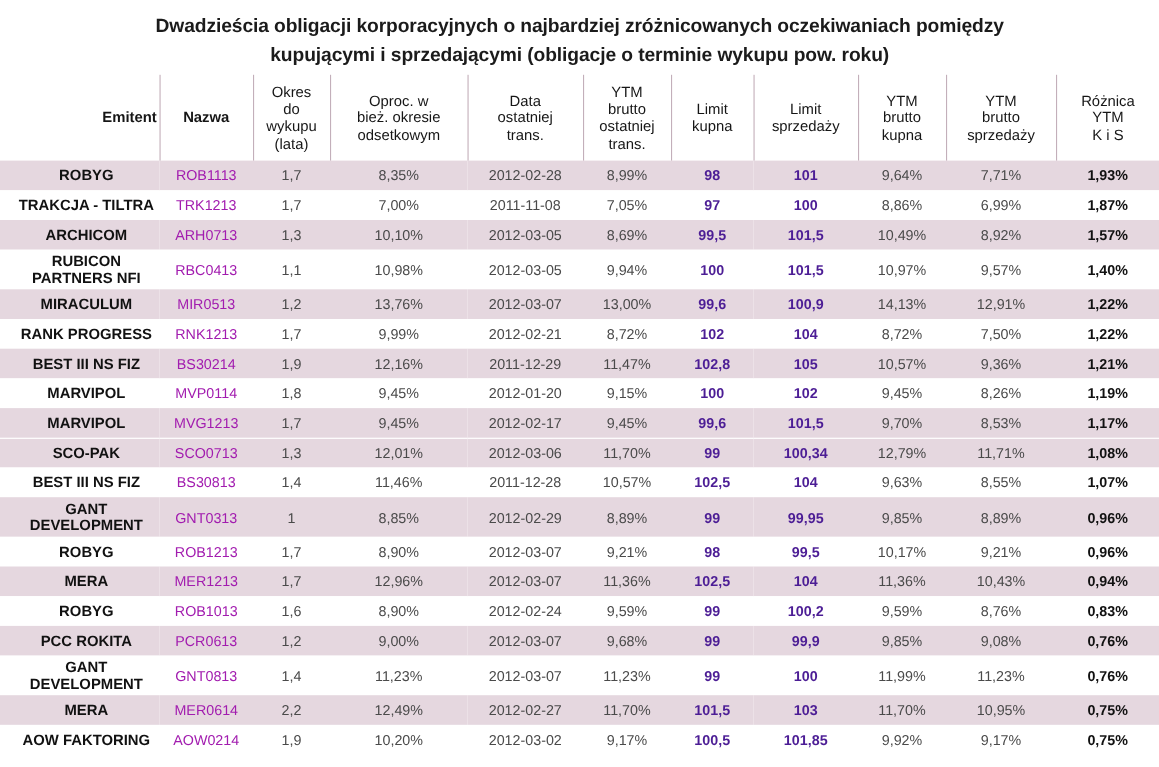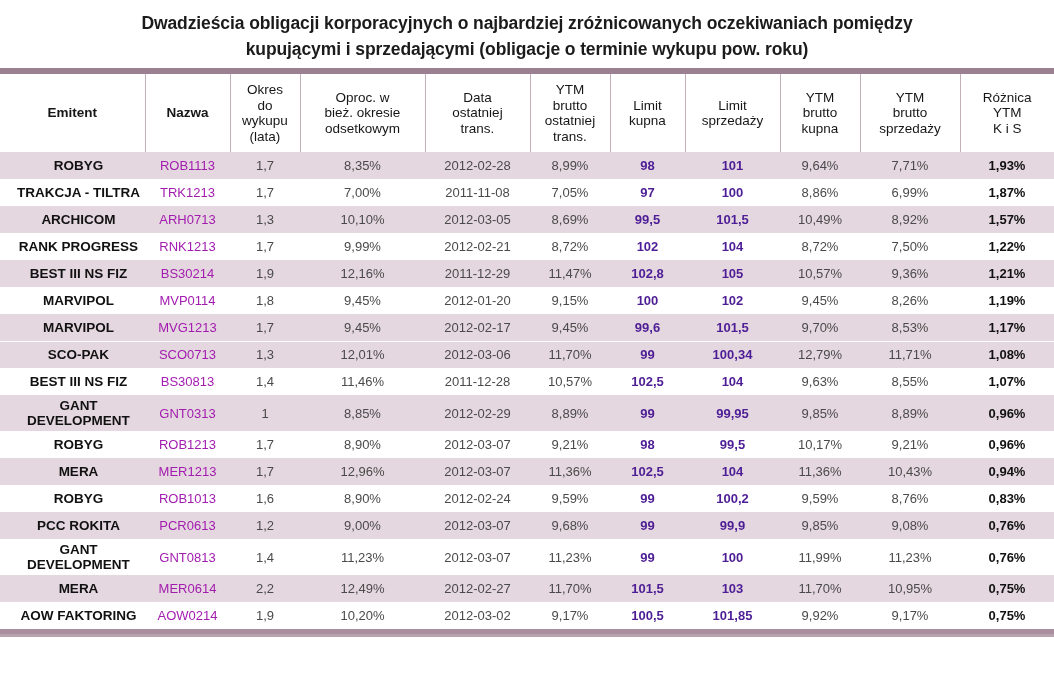--- a/index.html
+++ b/index.html
@@ -69,21 +69,21 @@
     font-size: 13.5px;
     line-height: 15.5px;
     color: #161616;
     padding: 4px 2px;
     vertical-align: middle;
     text-align: center;
     border-left: 1px solid #c3afba;
     height: 78px;
     box-sizing: border-box;
   }
-  thead th:first-child { border-left: none; }
+  thead th:first-child { border-left: none; text-align: right; }
   thead th.hdr-bold {
     font-weight: bold;
   }
 
   
   tbody td {
     padding: 3px 4px;
     text-align: center;
     vertical-align: middle;
     line-height: 15px;
@@ -225,20 +225,46 @@
           <td>10,10%</td>
           <td>2012-03-05</td>
           <td>8,69%</td>
           <td class="c-bold">99,5</td>
           <td class="c-bold">101,5</td>
           <td>10,49%</td>
           <td>8,92%</td>
           <td class="c-diff">1,57%</td>
         </tr>
         <tr class="plain">
+          <td class="c-emitent">RUBICON PARTNERS NFI</td>
+          <td class="c-nazwa">RBC0413</td>
+          <td>1,1</td>
+          <td>10,98%</td>
+          <td>2012-03-05</td>
+          <td>9,94%</td>
+          <td class="c-bold">100</td>
+          <td class="c-bold">101,5</td>
+          <td>10,97%</td>
+          <td>9,57%</td>
+          <td class="c-diff">1,40%</td>
+        </tr>
+        <tr class="band">
+          <td class="c-emitent">MIRACULUM</td>
+          <td class="c-nazwa">MIR0513</td>
+          <td>1,2</td>
+          <td>13,76%</td>
+          <td>2012-03-07</td>
+          <td>13,00%</td>
+          <td class="c-bold">99,6</td>
+          <td class="c-bold">100,9</td>
+          <td>14,13%</td>
+          <td>12,91%</td>
+          <td class="c-diff">1,22%</td>
+        </tr>
+        <tr class="plain">
           <td class="c-emitent">RANK PROGRESS</td>
           <td class="c-nazwa">RNK1213</td>
           <td>1,7</td>
           <td>9,99%</td>
           <td>2012-02-21</td>
           <td>8,72%</td>
           <td class="c-bold">102</td>
           <td class="c-bold">104</td>
           <td>8,72%</td>
           <td>7,50%</td>

